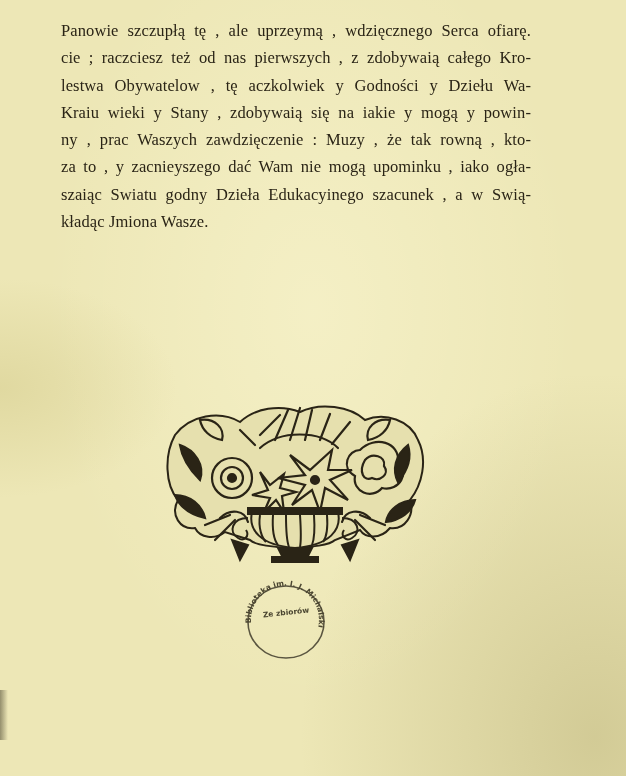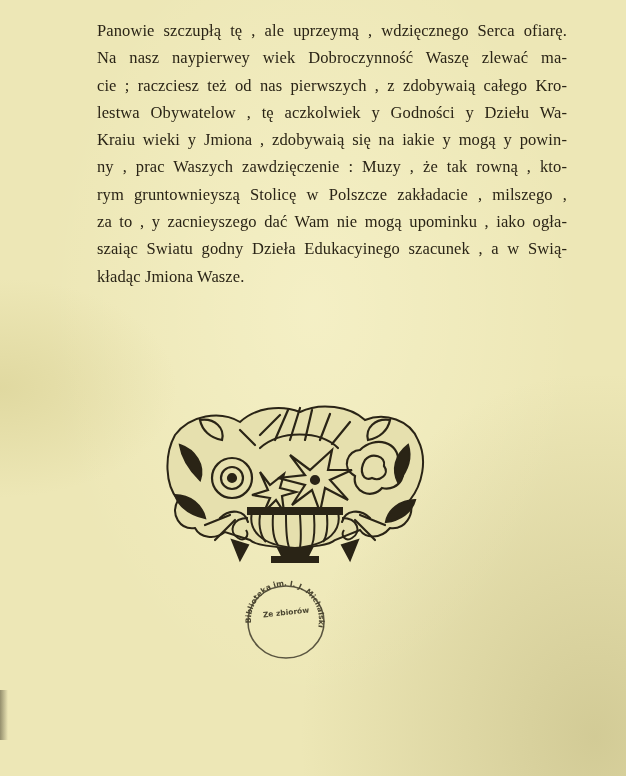--- a/index.html
+++ b/index.html
@@ -8,21 +8,21 @@
     background: #ede7b6;
     background-image:
       radial-gradient(ellipse at 95% 95%, rgba(160,150,90,0.35) 0%, rgba(160,150,90,0) 35%),
       radial-gradient(ellipse at 0% 50%, rgba(200,190,120,0.35) 0%, rgba(200,190,120,0) 20%),
       radial-gradient(ellipse at 50% 40%, rgba(255,252,220,0.4) 0%, rgba(255,252,220,0) 60%);
     position: relative;
     font-family: "DejaVu Serif", "Liberation Serif", serif;
     color: #2a2416;
   }
   .page { position: absolute; left: 0; top: 0; width: 626px; height: 776px; }
-  .text-block { position: absolute; left: 61px; top: 17px; width: 470px; margin-left: 36px; }
+  .text-block { position: absolute; left: 61px; top: 17px; width: 470px; }
   .line {
     font-family: "Liberation Serif", "DejaVu Serif", serif;
     font-size: 16.5px;
     line-height: 27.3px;
     height: 27.3px;
     white-space: nowrap;
     text-align: justify;
     text-align-last: justify;
     letter-spacing: 0.1px;
   }
@@ -41,26 +41,24 @@
     background: linear-gradient(90deg, rgba(90,85,60,0.6), rgba(90,85,60,0));
   }
 </style>
 </head>
 <body>
 
 <div class="page">
 
   <div class="text-block">
     <div class="line">Panowie szczupłą tę , ale uprzeymą , wdzięcznego Serca ofiarę.</div>
-    <div class="line">Na nasz naypierwey wiek Dobroczynność Waszę zlewać ma-</div>
     <div class="line">cie ; raczciesz też od nas pierwszych , z zdobywaią całego Kro-</div>
     <div class="line">lestwa Obywatelow , tę aczkolwiek y Godności y Dziełu Wa-</div>
-    <div class="line">Kraiu wieki y Jmiona , zdobywaią się na iakie y mogą y powin-</div>
+    <div class="line">Kraiu wieki y Stany , zdobywaią się na iakie y mogą y powin-</div>
     <div class="line">ny , prac Waszych zawdzięczenie : Muzy , że tak rowną , kto-</div>
-    <div class="line">rym gruntownieyszą Stolicę w Polszcze zakładacie , milszego ,</div>
     <div class="line">za to , y zacnieyszego dać Wam nie mogą upominku , iako ogła-</div>
     <div class="line">szaiąc Swiatu godny Dzieła Edukacyinego szacunek , a w Swią-</div>
     <div class="line last">kładąc Jmiona Wasze.</div>
   </div>
 
   <div class="ornament">
     <svg width="270" height="170" viewBox="0 0 270 170" xmlns="http://www.w3.org/2000/svg">
       <g fill="#2f2a1c" stroke="#1f1b10" stroke-width="1.2">
 
         <path d="M15 35 C30 15 60 10 80 22 C95 8 120 4 140 12 C160 2 190 6 205 20 C225 12 250 20 258 40 C268 60 262 85 250 100 C255 115 245 130 230 128 C220 140 205 138 200 130 L175 140 C165 150 100 150 90 140 L65 132 C55 140 40 138 35 128 C20 130 10 115 18 100 C5 85 4 55 15 35 Z" fill="#e6e0ae" stroke="#2a2416" stroke-width="2"></path>

